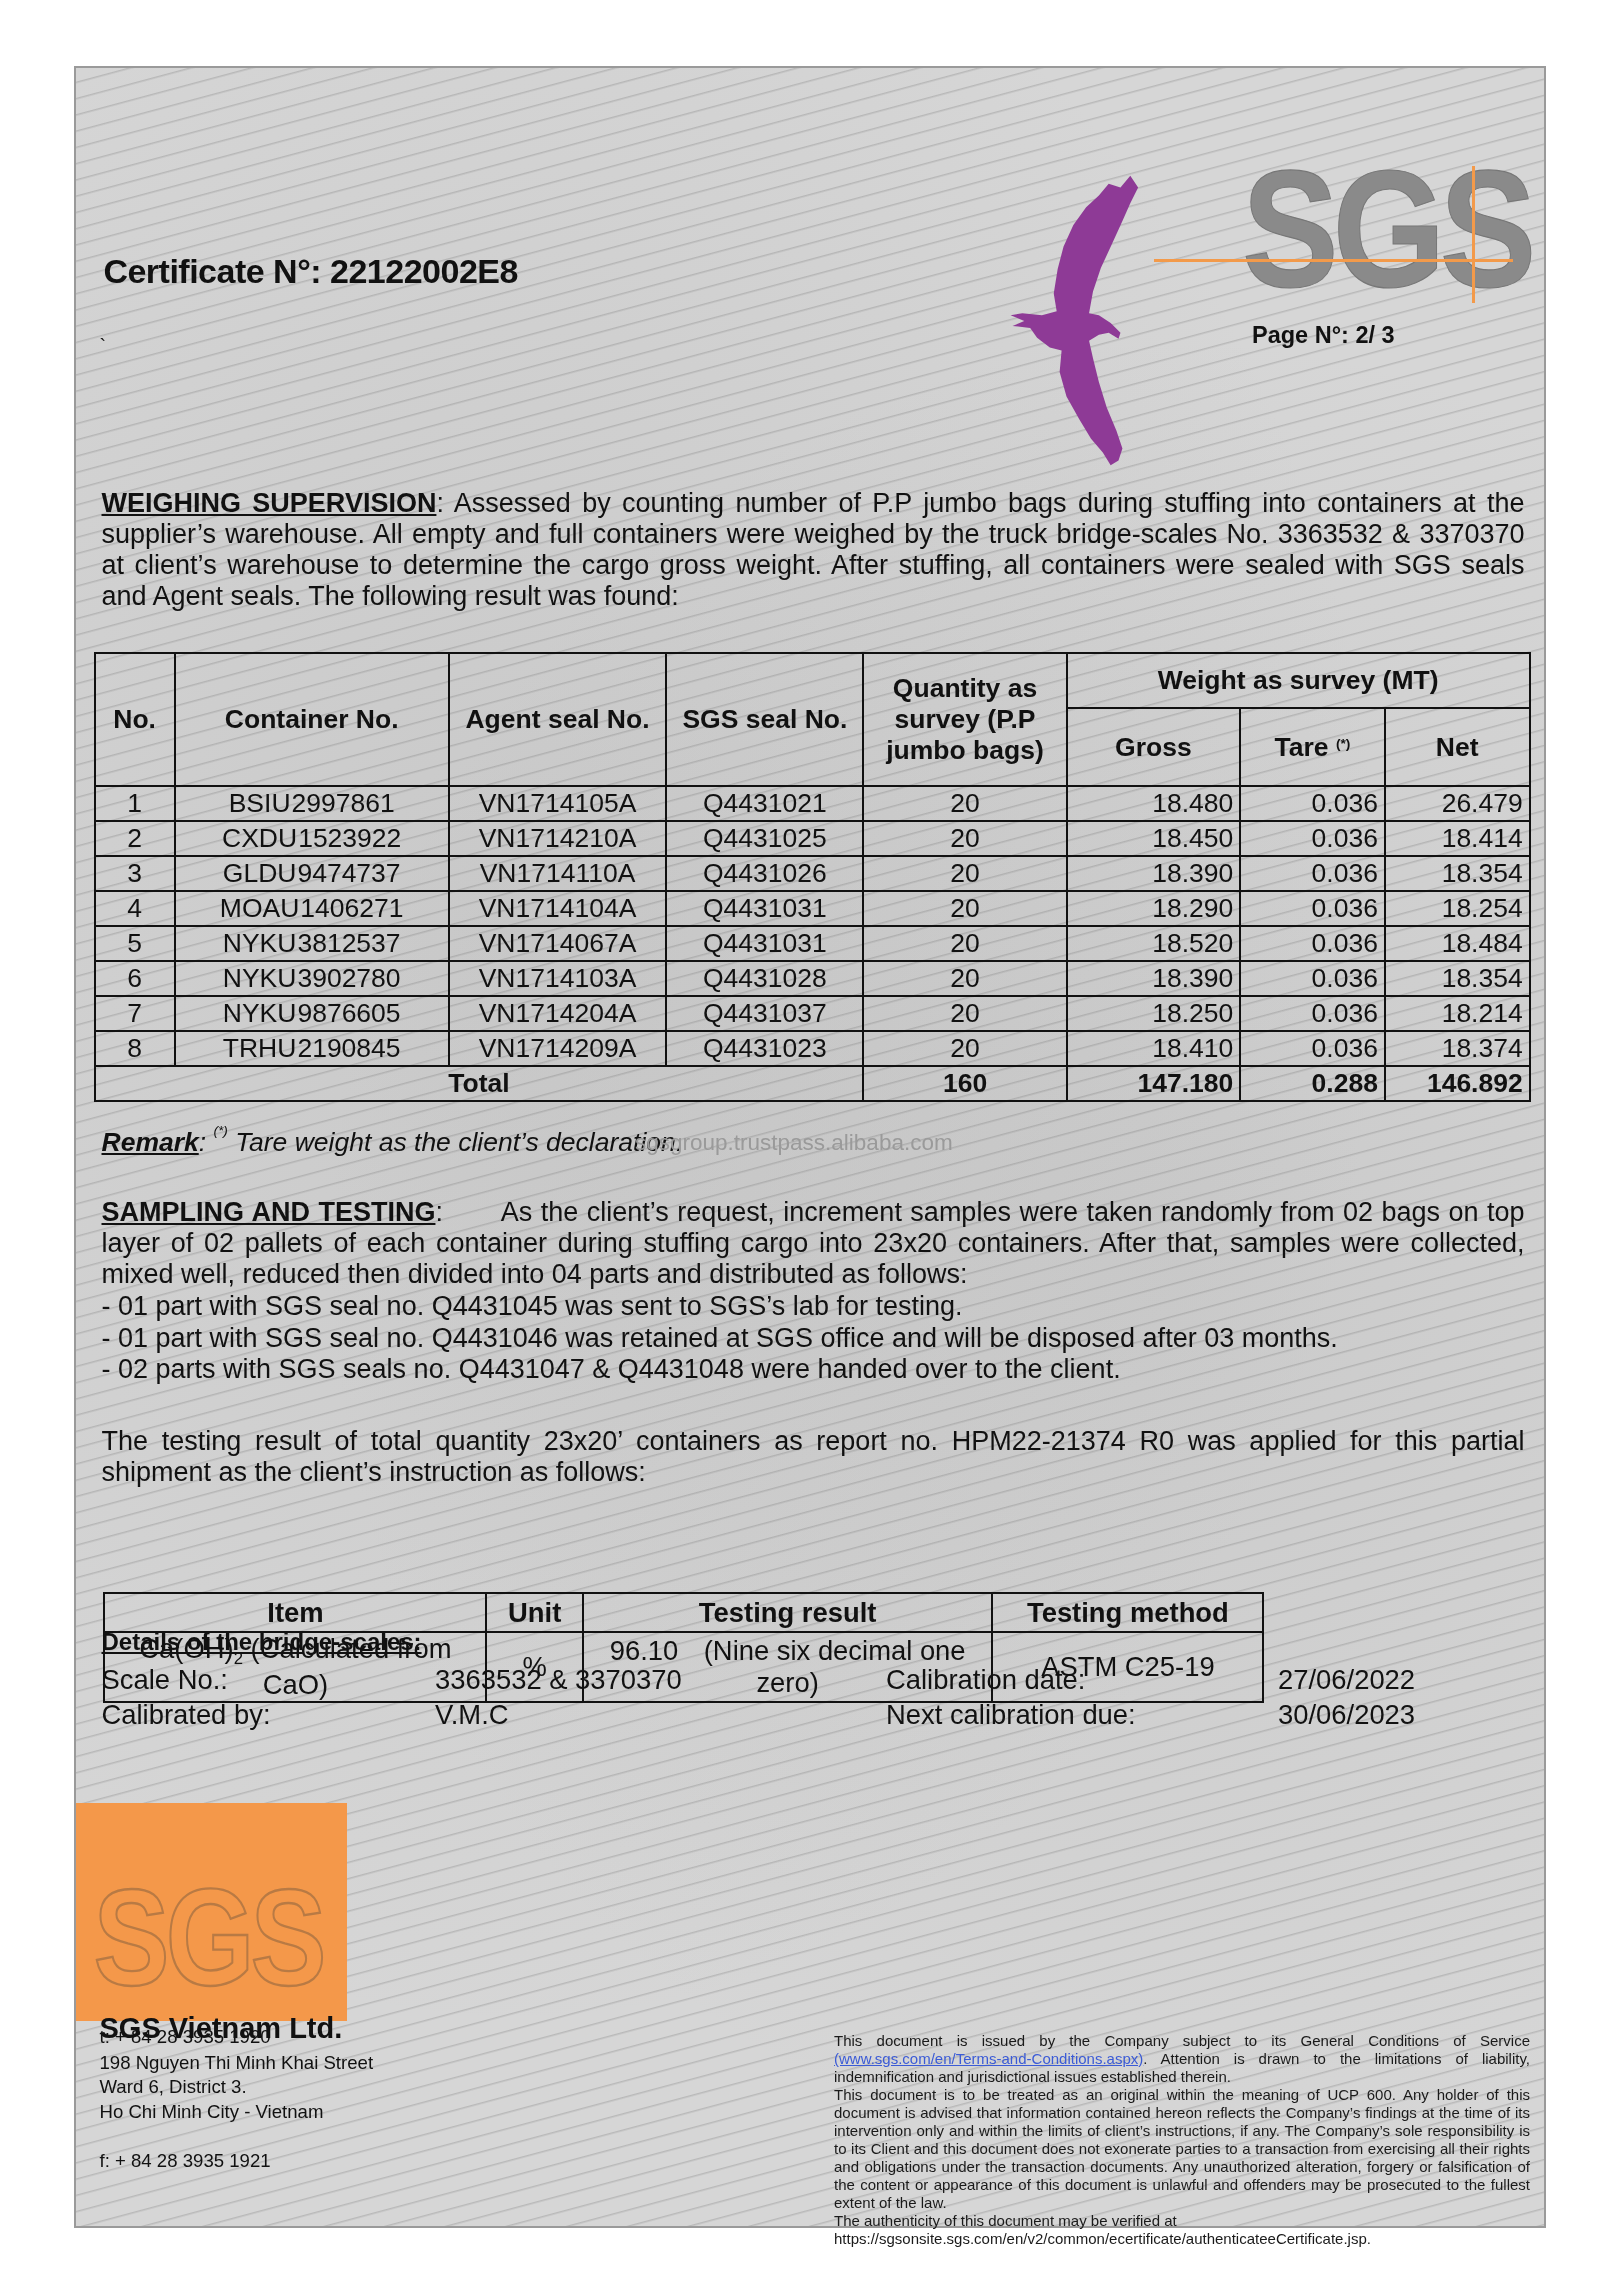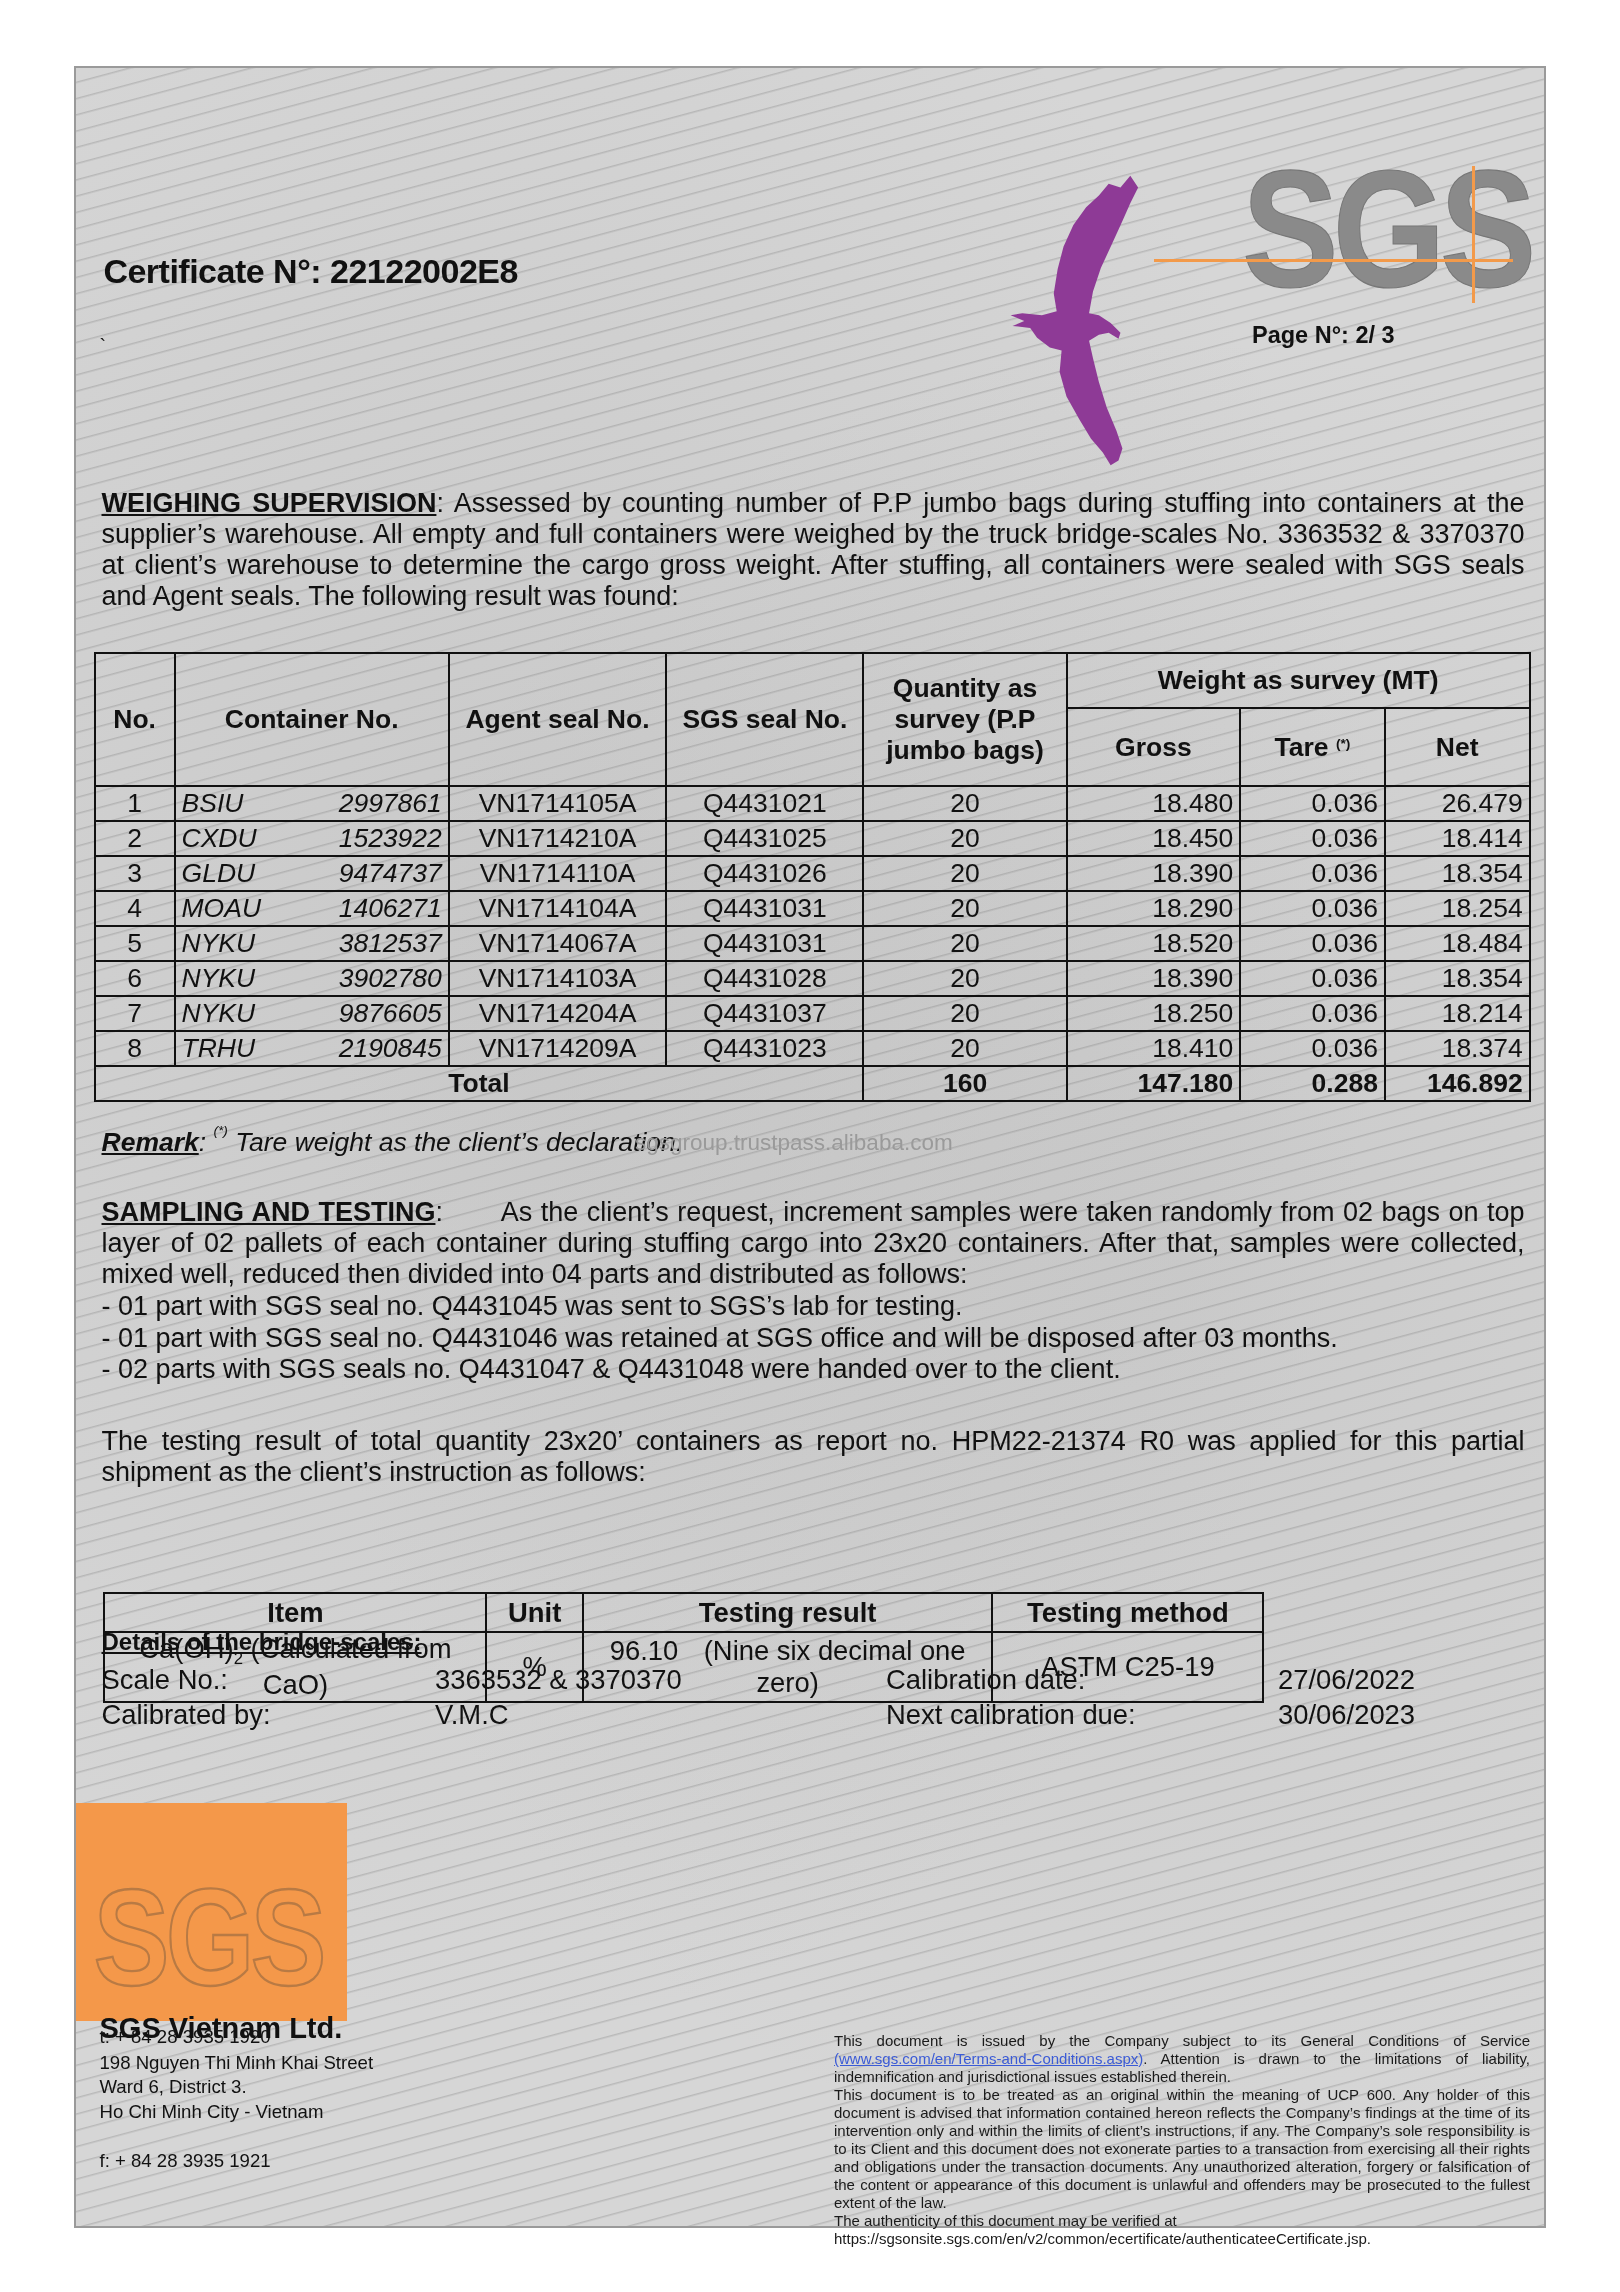--- a/index.html
+++ b/index.html
@@ -27,21 +27,21 @@
   .para { left:25.5px; width:1423px; font-size:27px; line-height:31px; text-align:justify; }
   .para .head { font-weight:bold; text-decoration:underline; }
   .p-weigh { top:420px; }
 
   table.weigh { position:absolute; left:17.6px; top:584px; width:1437px; border-collapse:collapse; font-size:26.5px; }
   table.weigh th, table.weigh td { border:2.5px solid #111; padding:0 5.9px; }
   table.weigh th { font-weight:bold; text-align:center; line-height:31px;border-radius:14px; }
   table.weigh td { height:33px; line-height:33px; }
   .c { text-align:center; }
   .r { text-align:right; }
-  .cont { display:flex; justify-content:space-between; gap:1px;font-style:italic; }
+  .cont { display:flex; justify-content:center; gap:1px; }
   .cont span:first-child { text-align:right; }
   sup { font-size:13.7px; vertical-align:top; position:relative; top:-3.9px; }
   tr.total td { font-weight:bold; }
 
   .remark { left:25.5px; top:1059px; font-size:26.5px; font-style:italic; }
   .remark .rh { font-weight:bold; text-decoration:underline; }
   .watermark { left:559px; top:1062px; font-size:22.5px; color:#9a9a9a; font-style:normal; }
 
   .p-samp { top:1129px; }
   .samp-line { left:25.5px; font-size:27px; line-height:31px; }

